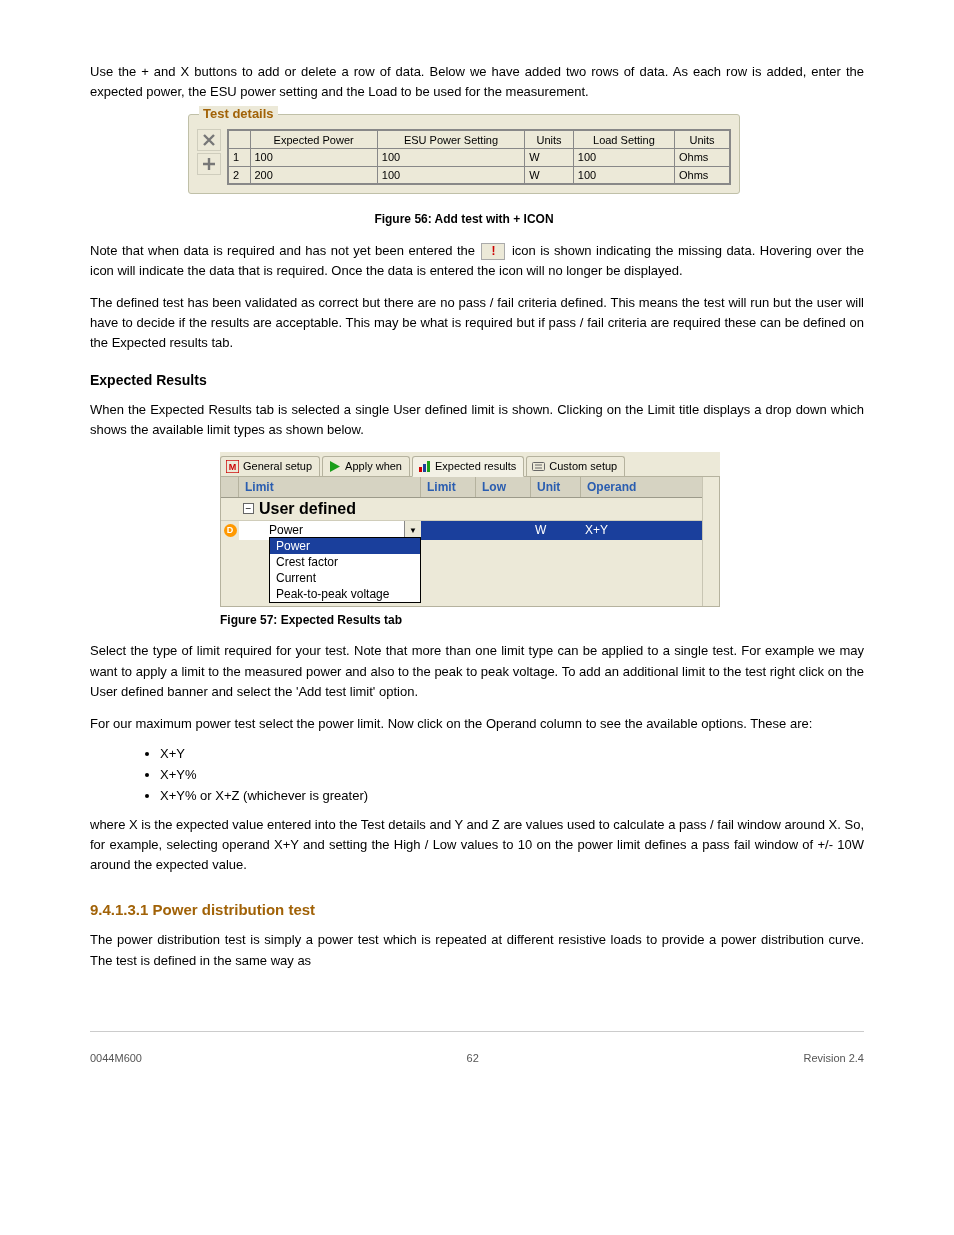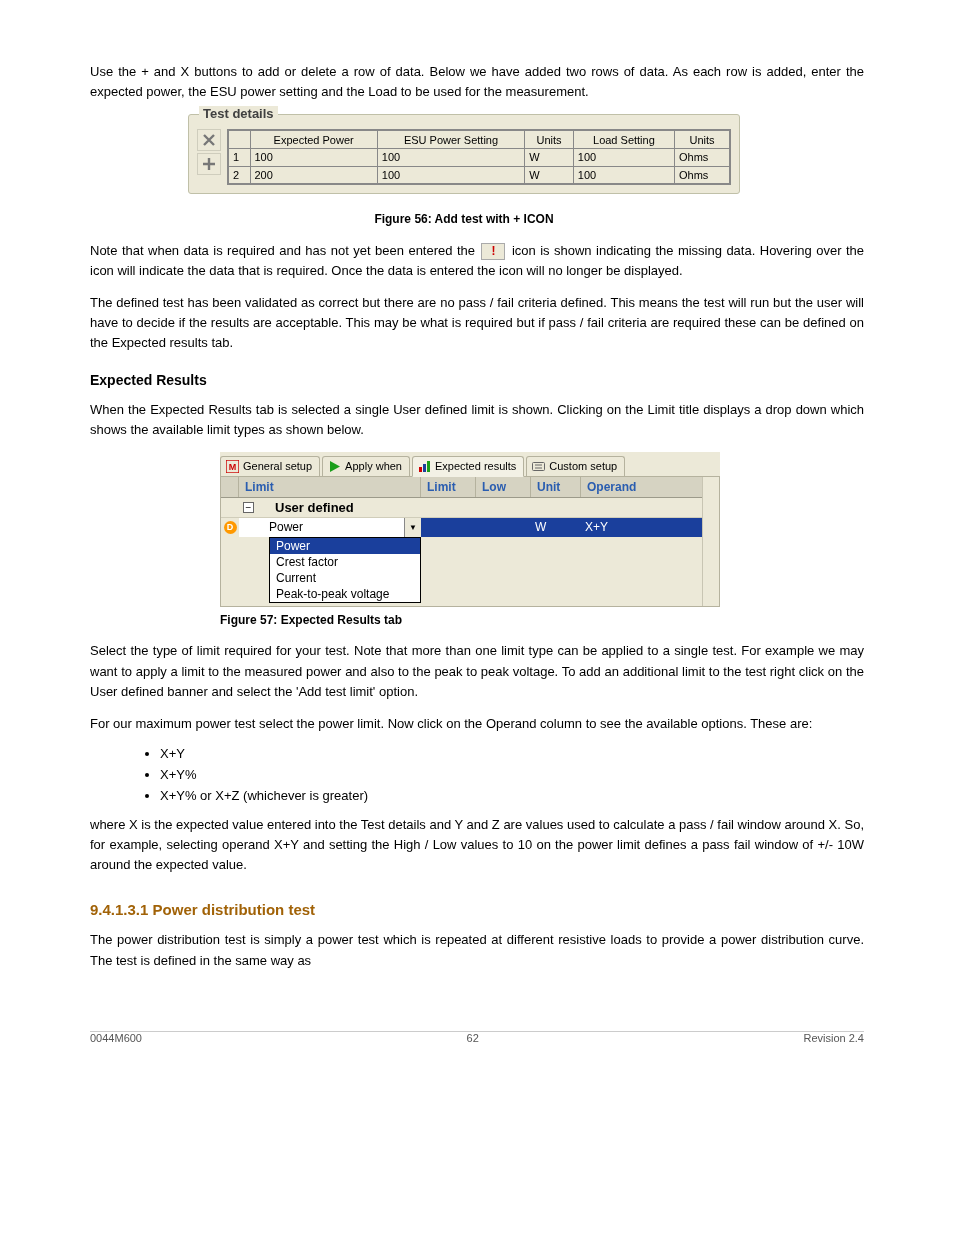--- a/index.html
+++ b/index.html
@@ -46,21 +46,21 @@
     border-radius: 3px;
     position: relative;
     padding: 14px 8px 8px 8px;
   }
   .panel1 .legend {
     position: absolute;
     top: -9px;
     left: 10px;
     background: #ece9d8;
     padding: 0 4px;
-    color: #404040;
+    color: #a16207;
     font-weight: bold;
     font-size: 13px;
   }
   .panel1-inner {
     display: flex;
     gap: 6px;
   }
   .iconcol {
     display: flex;
     flex-direction: column;
@@ -166,24 +166,23 @@
   }
   .lhdr .c0 { width: 18px; padding:3px 0; }
   .lhdr .c1 { width: 182px; }
   .lhdr .c2 { width: 55px; }
   .lhdr .c3 { width: 55px; }
   .lhdr .c4 { width: 50px; }
   .lhdr .c5 { flex: 1; border-right: none; }
   .grouprow {
     display: flex;
     align-items: center;
-    font-size: 13px;
+    font-size: 16px;
     padding: 2px 0 2px 22px;
     border-bottom: 1px solid #d0cdba;
-    gap: 16px;
   }
   .grouprow .box {
     width: 11px; height: 11px; border: 1px solid #666;
     display: inline-flex; align-items: center; justify-content: center;
     font-size: 10px; line-height: 9px; margin-right: 5px;
     background: #fff;
   }
   .grouprow .box::before { content: "−"; }
   .grouprow b { font-weight: bold; }
   .selrow {
@@ -226,21 +225,21 @@
   .scrollbar-v {
     position: absolute; right:0; top:0; bottom:0; width:17px;
     background:#ece9d8; border-left:1px solid #c8c5b3;
   }
 
   .footer {
     display: flex;
     justify-content: space-between;
     border-top: 1px solid #ccc;
     margin-top: 60px;
-    padding-top: 0;
+    padding-top: 20px;
     font-size: 11px;
     color: #555;
   }
 </style>
 </head>
 <body>
 
 <div class="page">
 
   <div class="bodytext">Use the + and X buttons to add or delete a row of data. Below we have added two rows of data. As each row is added, enter the expected power, the ESU power setting and the Load to be used for the measurement.</div>

